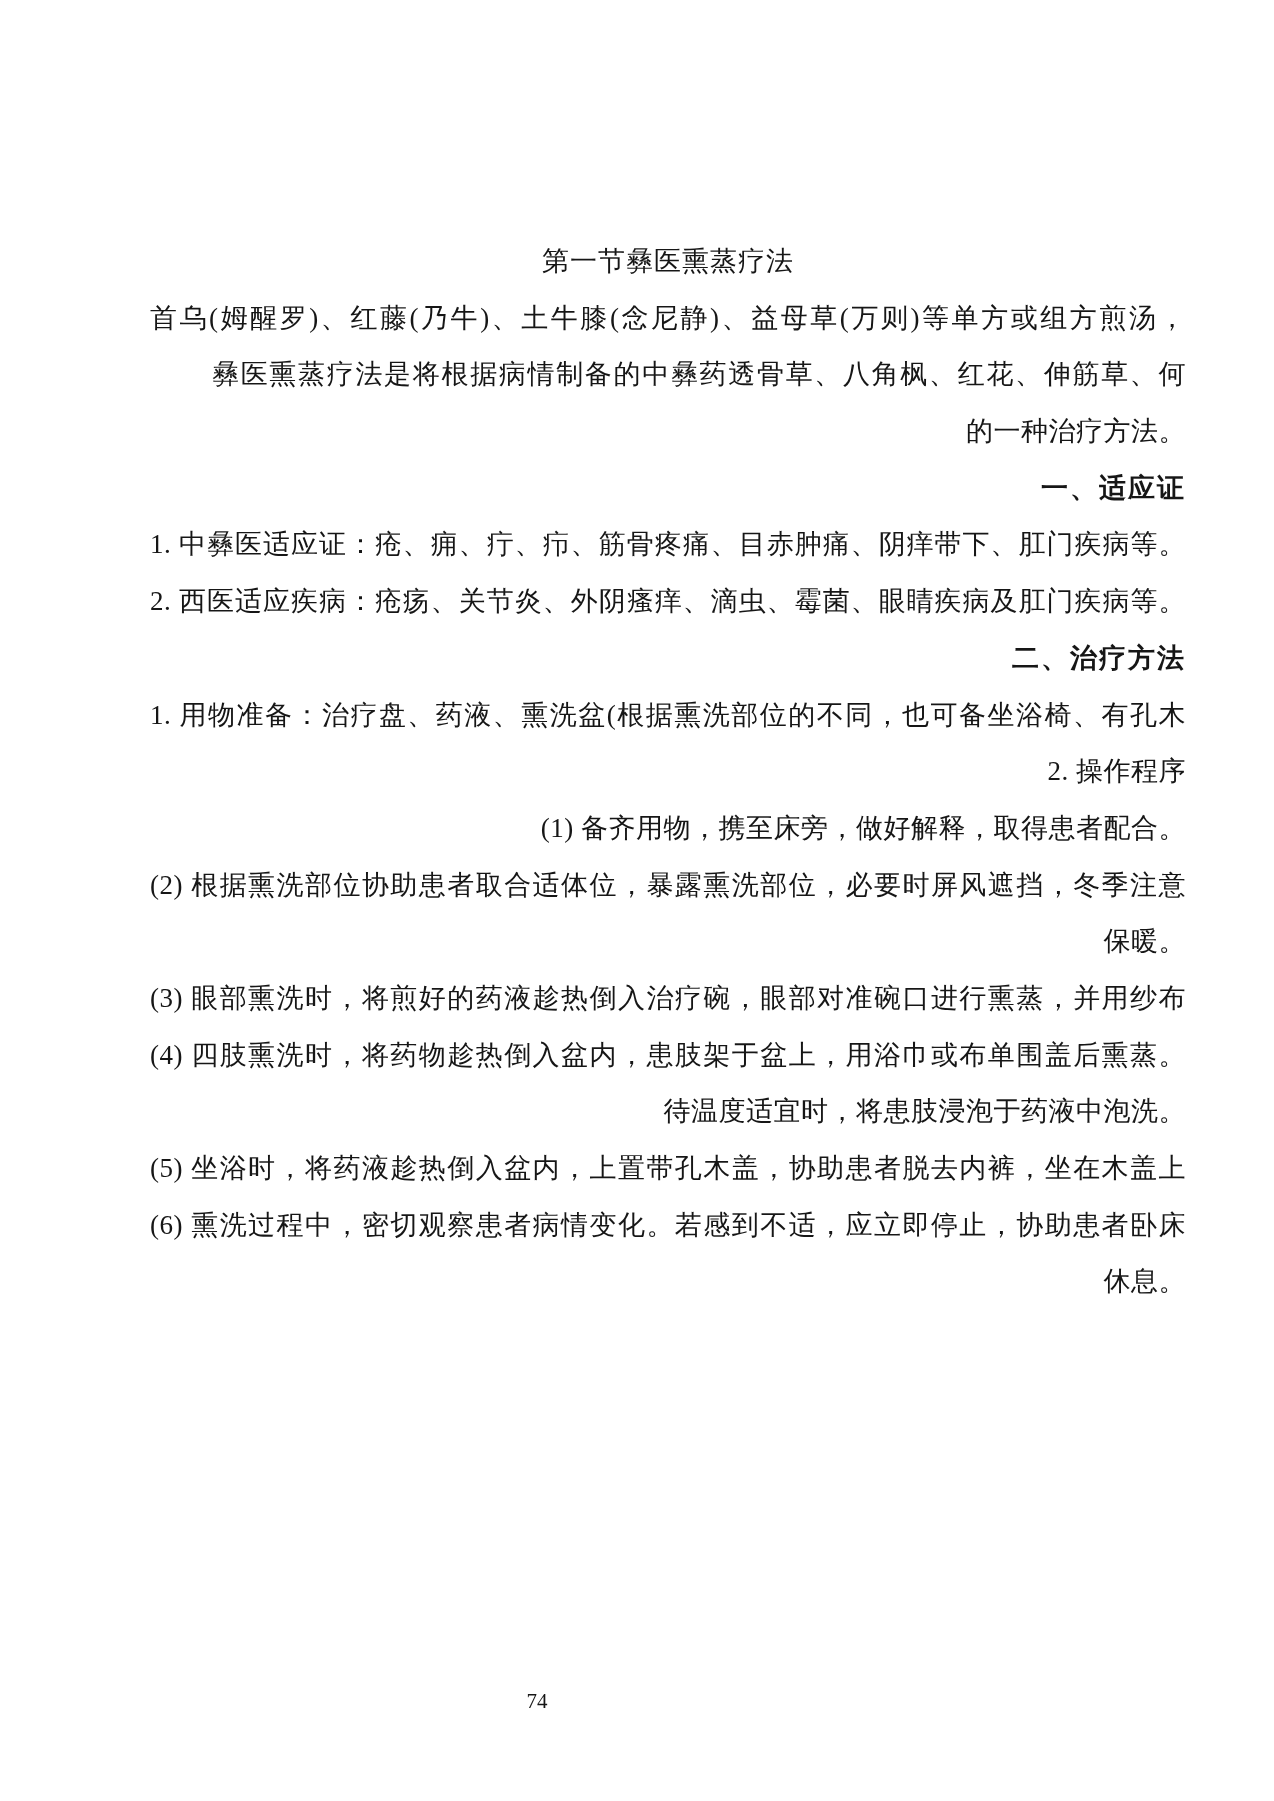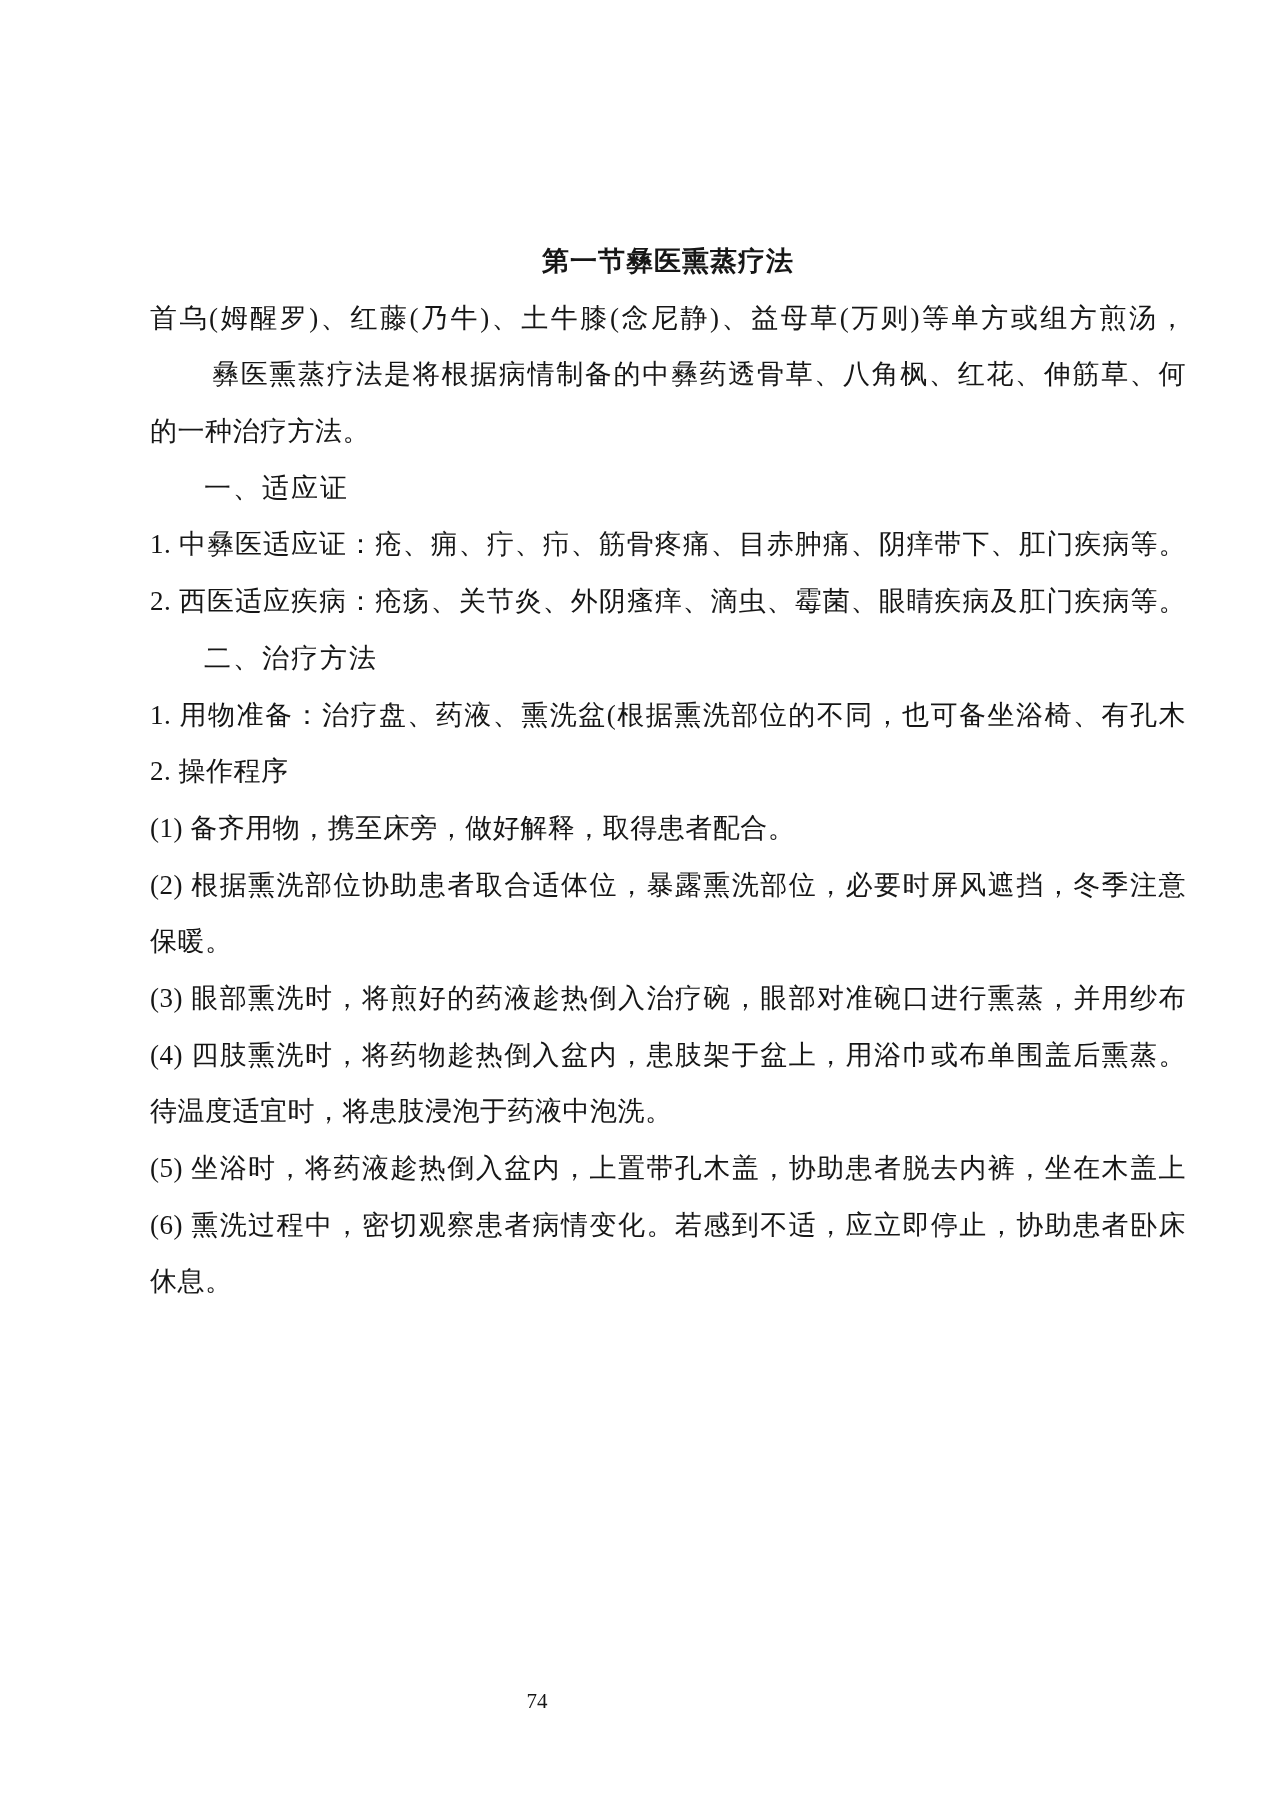--- a/index.html
+++ b/index.html
@@ -24,37 +24,37 @@
     position: absolute;
     left: 150px;
     top: 233px;
     width: 1036px;
   }
   .line {
     height: 56.7px;
     line-height: 56.7px;
     font-size: 27px;
     letter-spacing: 0.5px;
-    text-align: left;
+    text-align: right;
     white-space: nowrap;
   }
   
   .jl {
     white-space: normal;
     text-align: justify;
     text-align-last: justify;
   }
   .title {
-    font-weight: 700;
+    font-weight: 400;
     text-align: center;
     white-space: normal;
     letter-spacing: 1px;
   }
   .heading {
-    font-weight: 400;
+    font-weight: 700;
     padding-left: 54px;
     letter-spacing: 2px;
   }
   .indent {
     padding-left: 62px;
   }
   .page-number {
     position: absolute;
     left: 0;
     top: 1689px;

